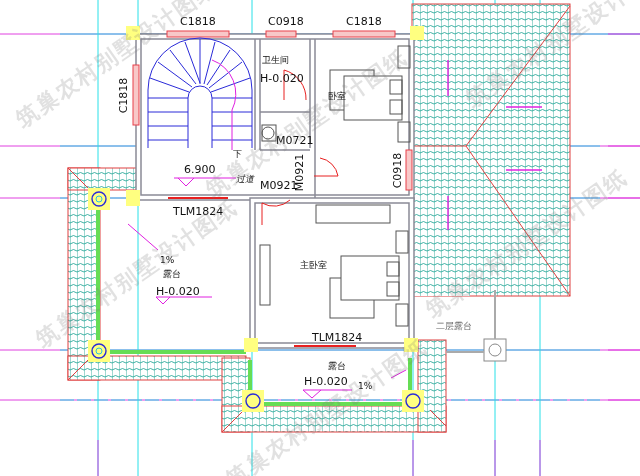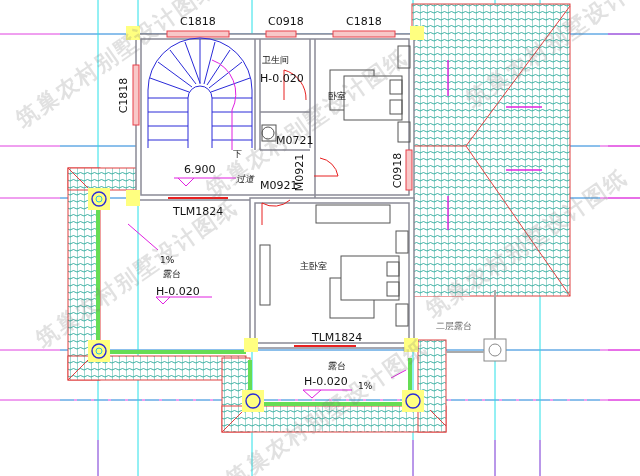--- a/index.html
+++ b/index.html
@@ -201,21 +201,21 @@
 <div class="lbl" style="left:184px;top:164px;">6.900</div>
 <div class="lbl sm" style="left:236px;top:175px;font-style:italic;">过道</div>
 <div class="lbl" style="left:260px;top:180px;">M0921</div>
 <div class="lbl v" style="left:281px;top:167px;">M0921</div>
 <div class="lbl" style="left:173px;top:206px;">TLM1824</div>
 
 <div class="lbl sm" style="left:160px;top:256px;">1%</div>
 <div class="lbl sm" style="left:163px;top:270px;">露台</div>
 <div class="lbl" style="left:156px;top:286px;">H-0.020</div>
 
-<div class="lbl sm" style="left:300px;top:262px;">主卧室</div>
+<div class="lbl sm" style="left:300px;top:262px;font-family:Liberation Mono, monospace;">主卧室</div>
 <div class="lbl" style="left:312px;top:332px;">TLM1824</div>
 
 <div class="lbl sm" style="left:328px;top:362px;">露台</div>
 <div class="lbl" style="left:304px;top:376px;">H-0.020</div>
 <div class="lbl sm" style="left:358px;top:382px;">1%</div>
 
 <div class="lbl sm" style="left:436px;top:322px;color:#666;">二层露台</div>
 
 <div class="wm" style="left:10px;top:110px;">筑巢农村别墅设计图纸</div>
 <div class="wm" style="left:30px;top:330px;">筑巢农村别墅设计图纸</div>

